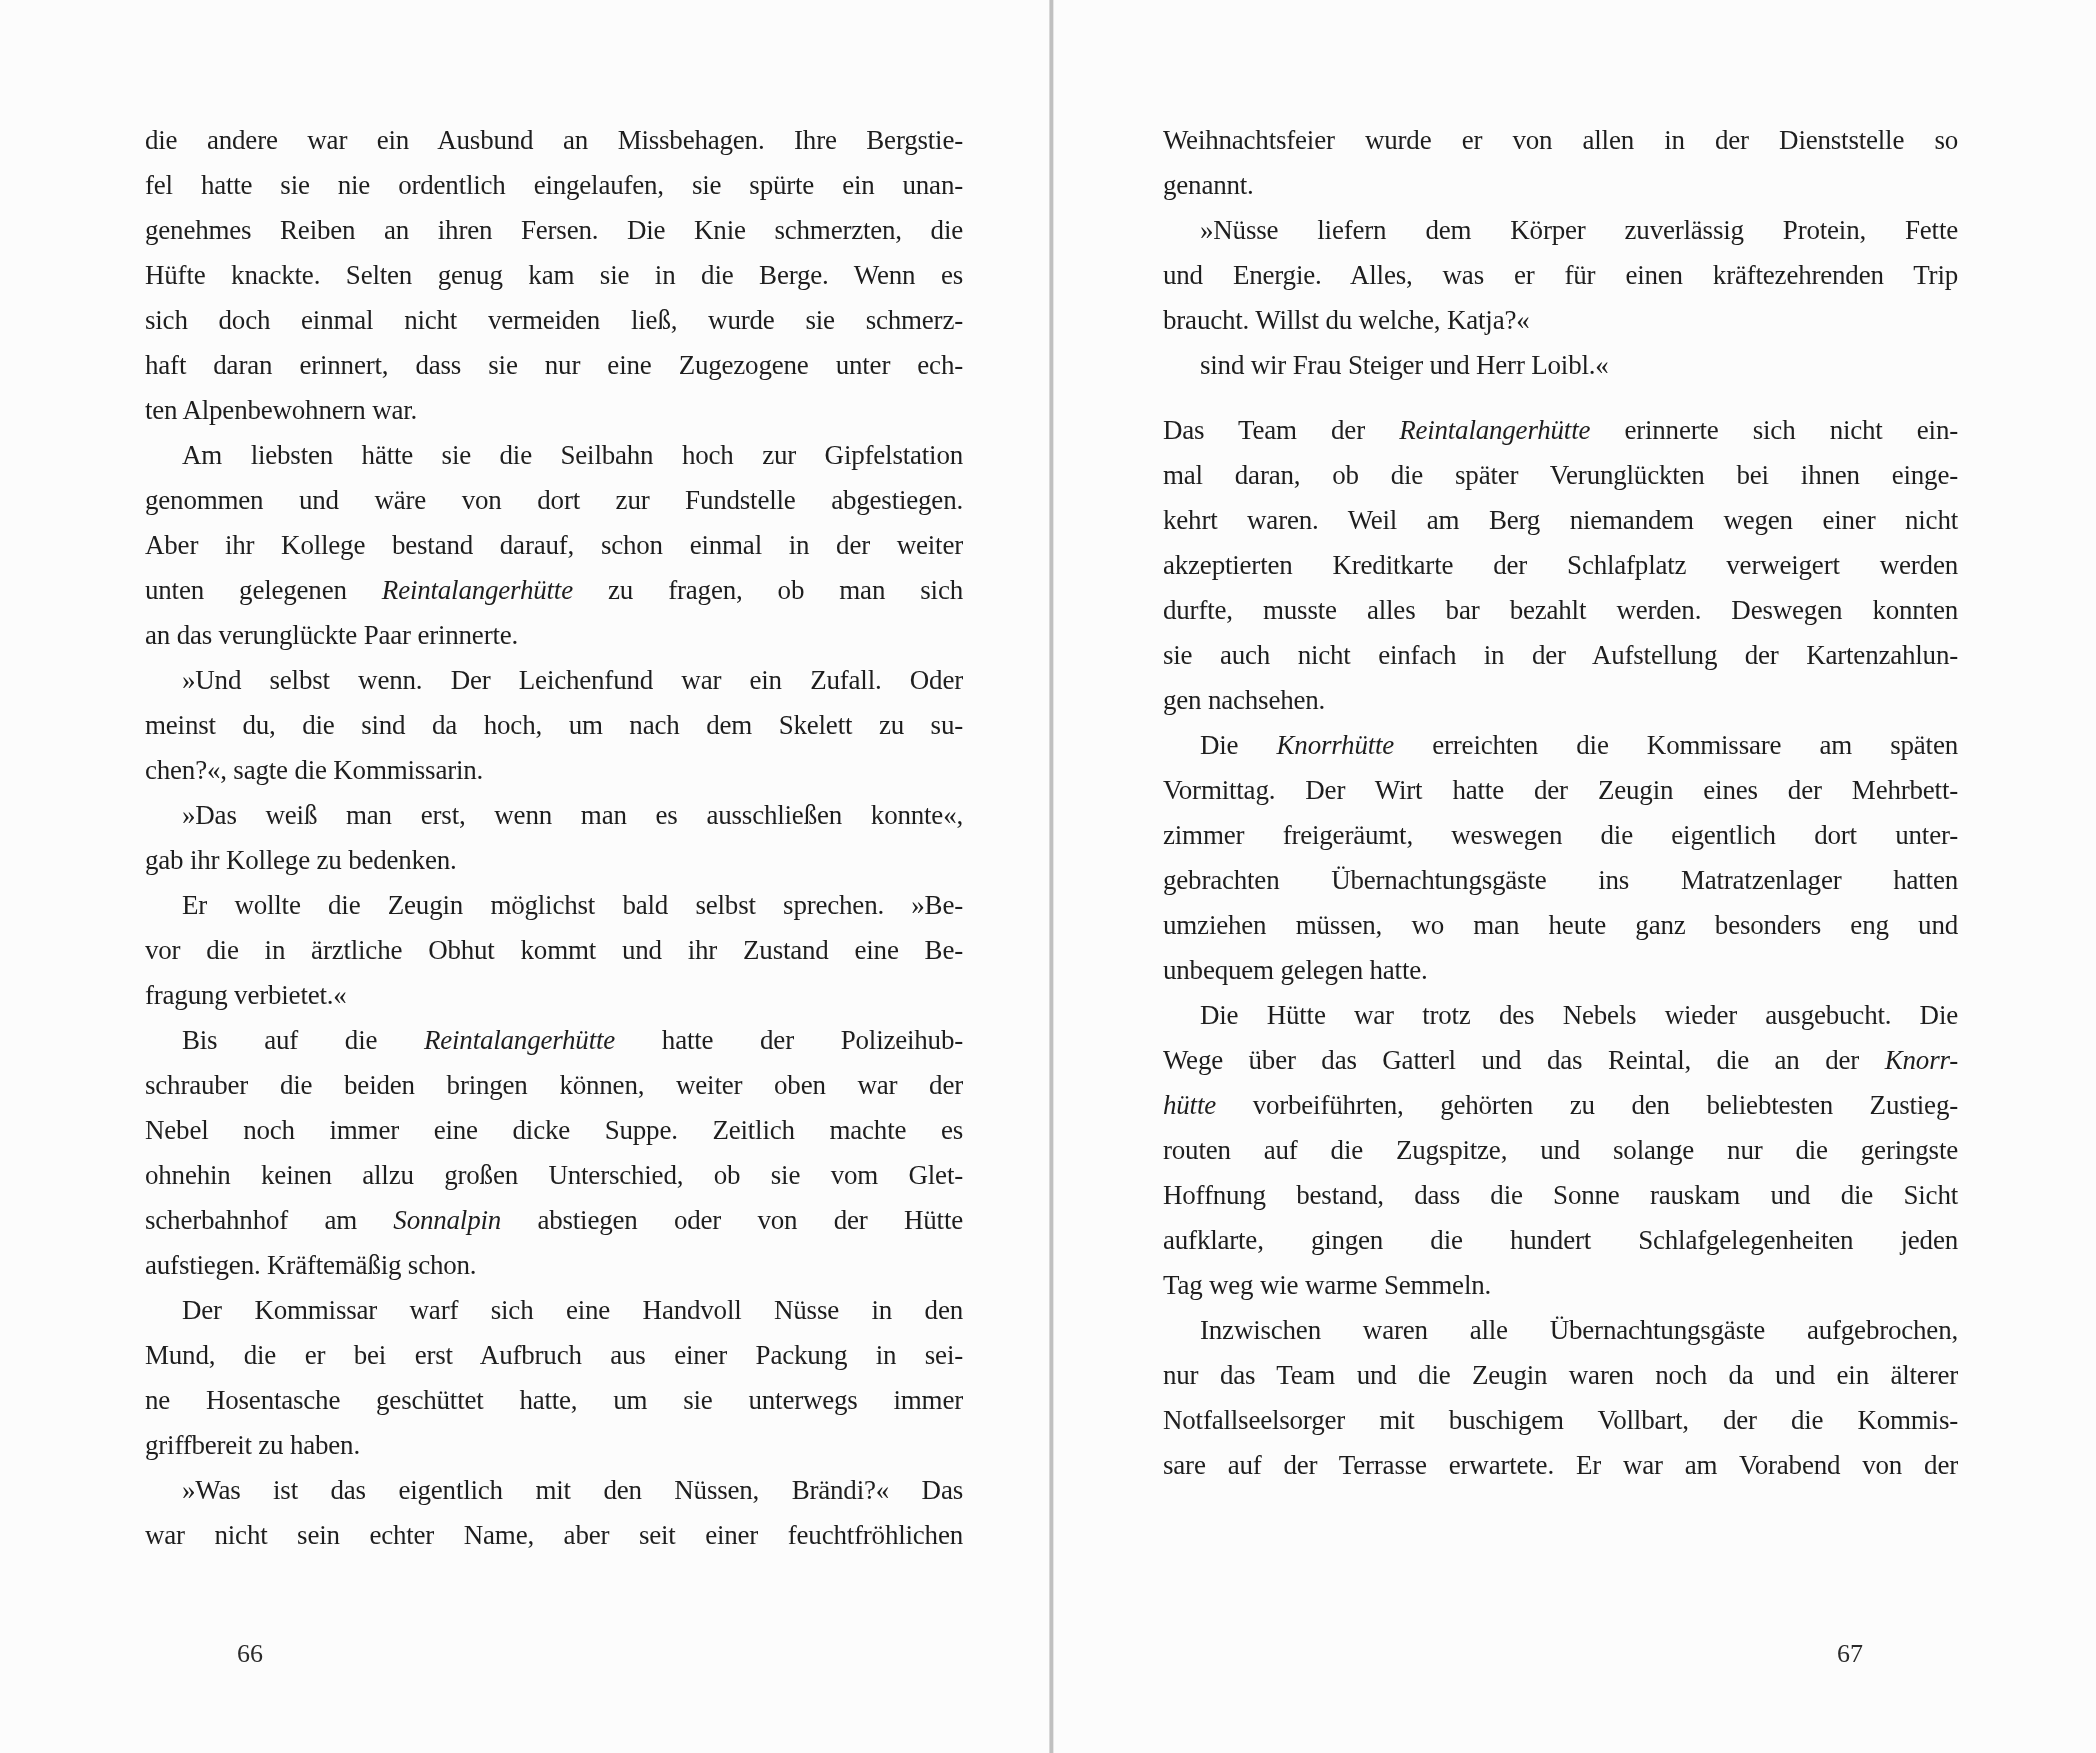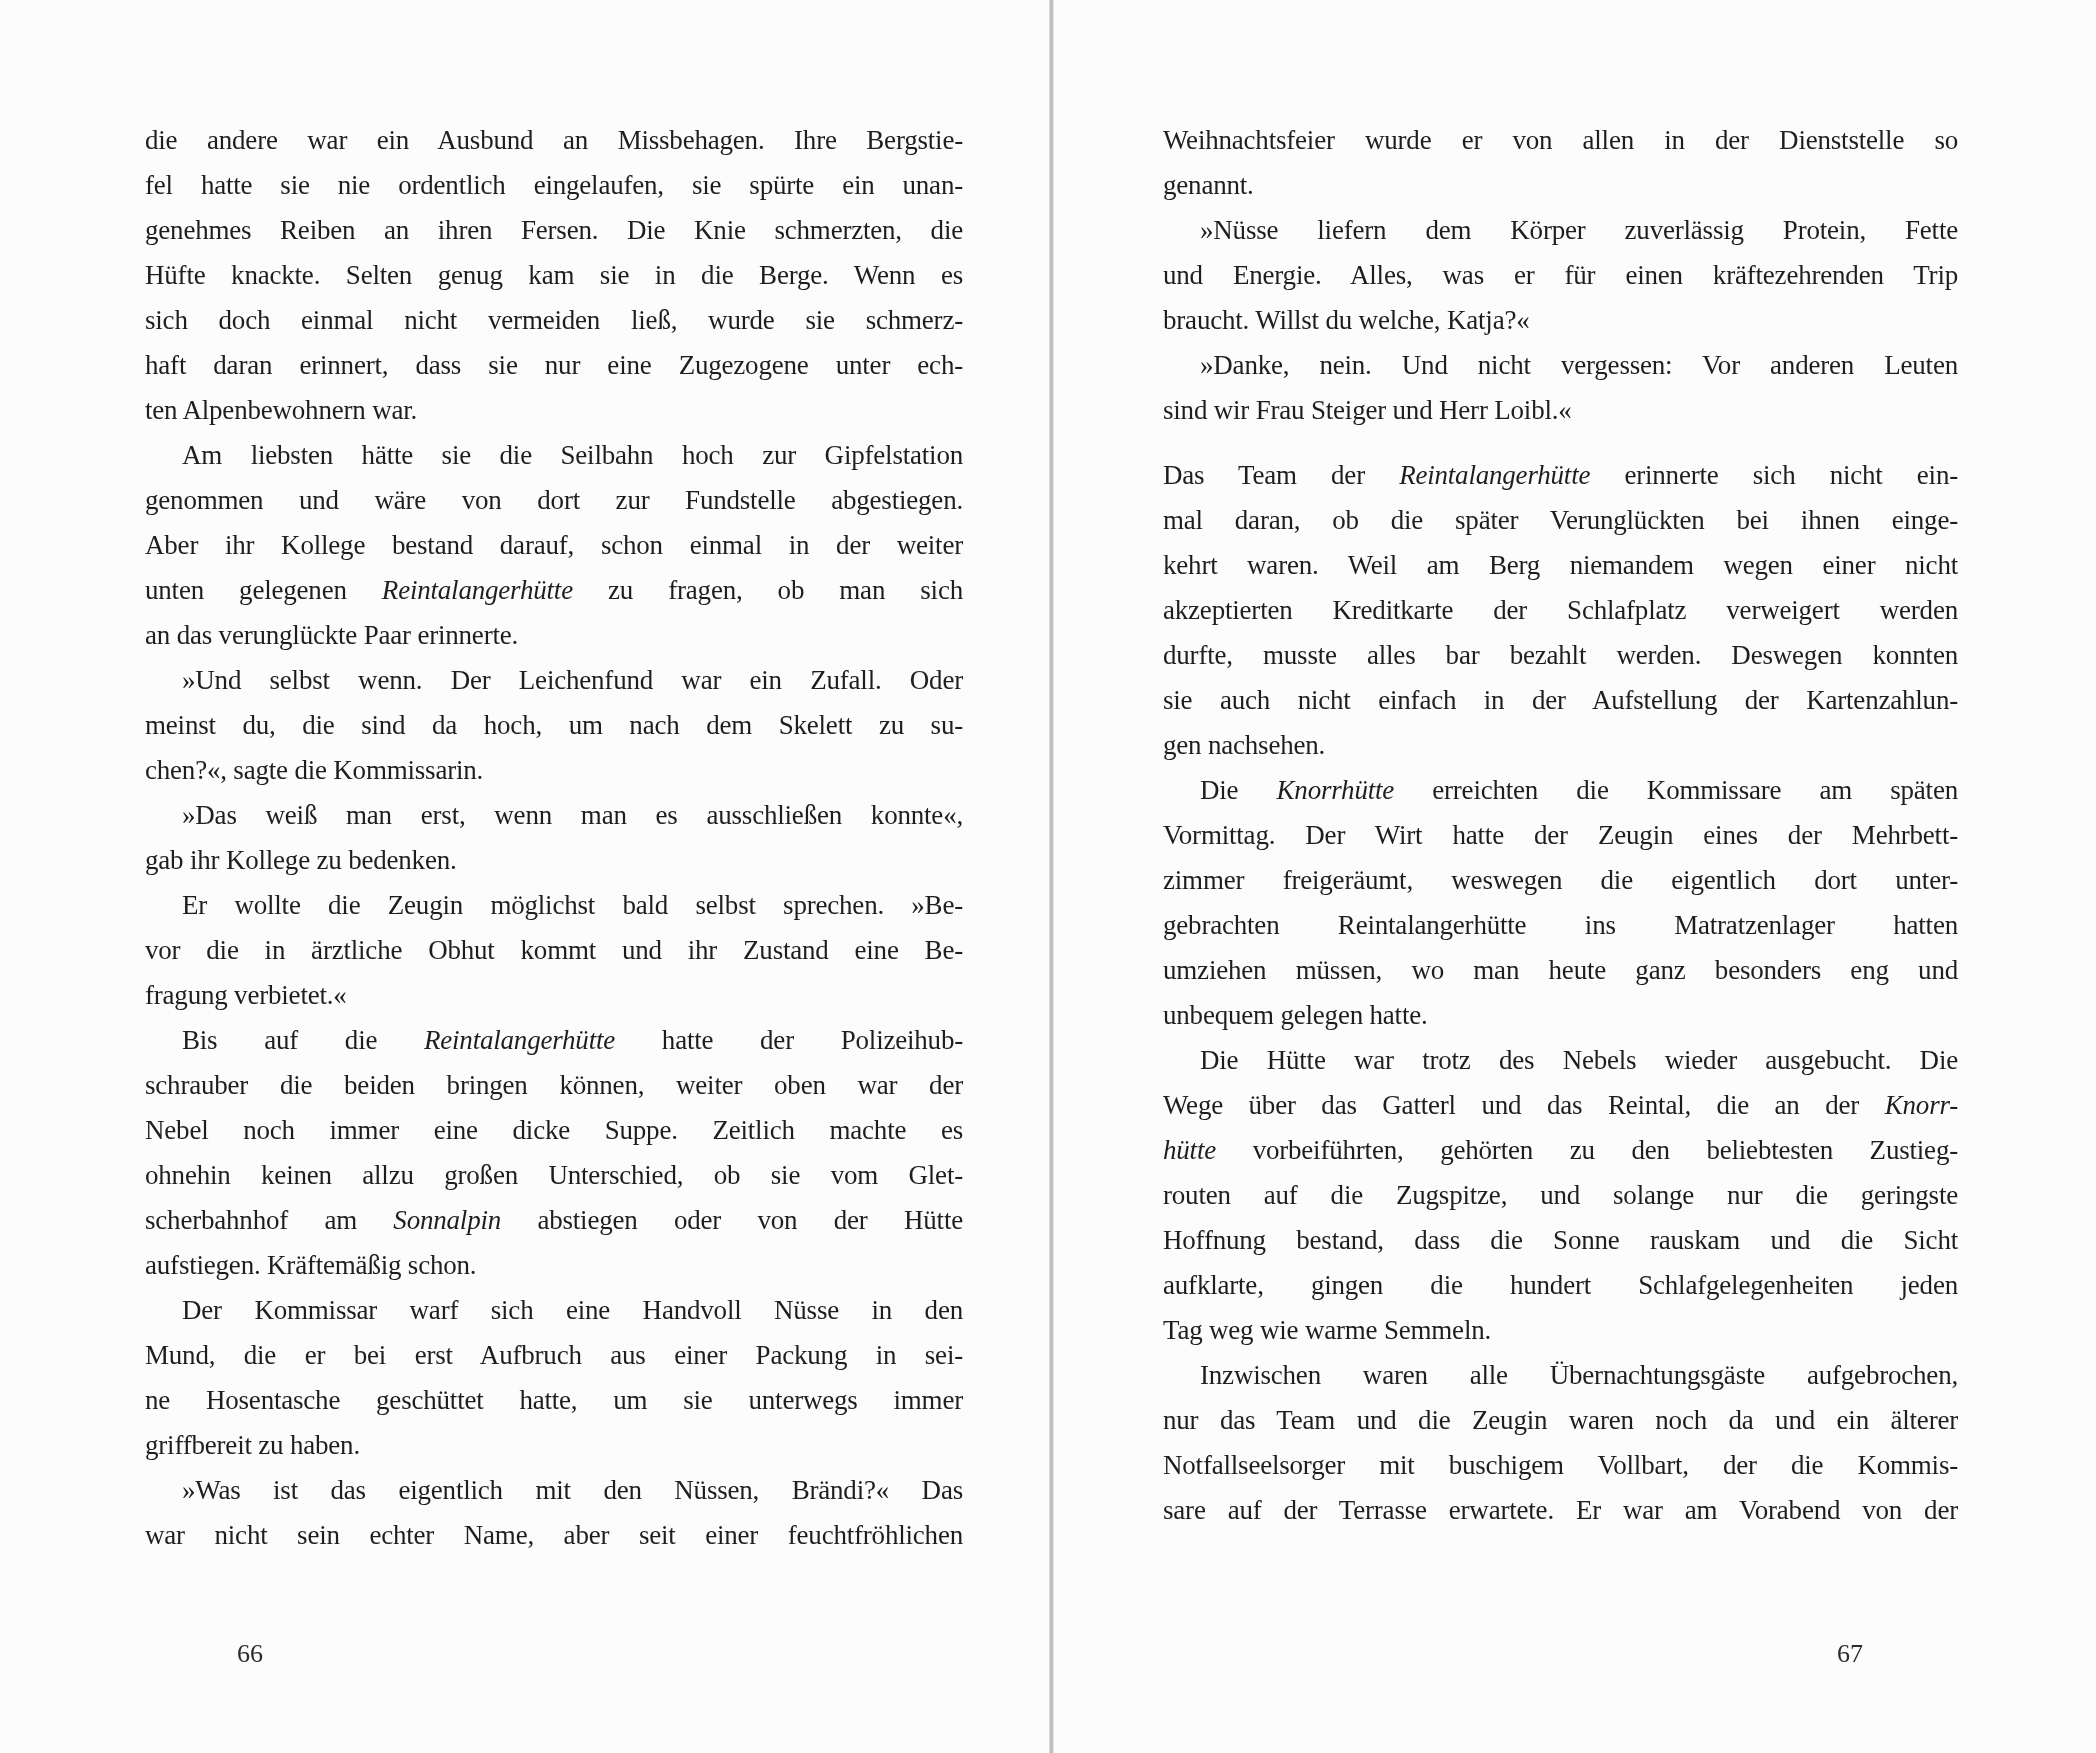--- a/index.html
+++ b/index.html
@@ -119,37 +119,36 @@
       <div class="para">
         <div class="line">Weihnachtsfeier wurde er von allen in der Dienststelle so</div>
         <div class="line end">genannt.</div>
       </div>
       <div class="para indent">
         <div class="line">»Nüsse liefern dem Körper zuverlässig Protein, Fette</div>
         <div class="line">und Energie. Alles, was er für einen kräftezehrenden Trip</div>
         <div class="line end">braucht. Willst du welche, Katja?«</div>
       </div>
       <div class="para indent">
-        <div class="line">»Danke, nein. Und nicht vergessen: Vor anderen Leuten</div>
         <div class="line end">sind wir Frau Steiger und Herr Loibl.«</div>
       </div>
       <div class="para gap">
         <div class="line">Das Team der <i>Reintalangerhütte</i> erinnerte sich nicht ein-</div>
         <div class="line">mal daran, ob die später Verunglückten bei ihnen einge-</div>
         <div class="line">kehrt waren. Weil am Berg niemandem wegen einer nicht</div>
         <div class="line">akzeptierten Kreditkarte der Schlafplatz verweigert werden</div>
         <div class="line">durfte, musste alles bar bezahlt werden. Deswegen konnten</div>
         <div class="line">sie auch nicht einfach in der Aufstellung der Kartenzahlun-</div>
         <div class="line end">gen nachsehen.</div>
       </div>
       <div class="para indent">
         <div class="line">Die <i>Knorrhütte</i> erreichten die Kommissare am späten</div>
         <div class="line">Vormittag. Der Wirt hatte der Zeugin eines der Mehrbett-</div>
         <div class="line">zimmer freigeräumt, weswegen die eigentlich dort unter-</div>
-        <div class="line">gebrachten Reintalangerhütte ins Matratzenlager hatten</div>
+        <div class="line">gebrachten Übernachtungsgäste ins Matratzenlager hatten</div>
         <div class="line">umziehen müssen, wo man heute ganz besonders eng und</div>
         <div class="line end">unbequem gelegen hatte.</div>
       </div>
       <div class="para indent">
         <div class="line">Die Hütte war trotz des Nebels wieder ausgebucht. Die</div>
         <div class="line">Wege über das Gatterl und das Reintal, die an der <i>Knorr-</i></div>
         <div class="line"><i>hütte</i> vorbeiführten, gehörten zu den beliebtesten Zustieg-</div>
         <div class="line">routen auf die Zugspitze, und solange nur die geringste</div>
         <div class="line">Hoffnung bestand, dass die Sonne rauskam und die Sicht</div>
         <div class="line">aufklarte, gingen die hundert Schlafgelegenheiten jeden</div>

